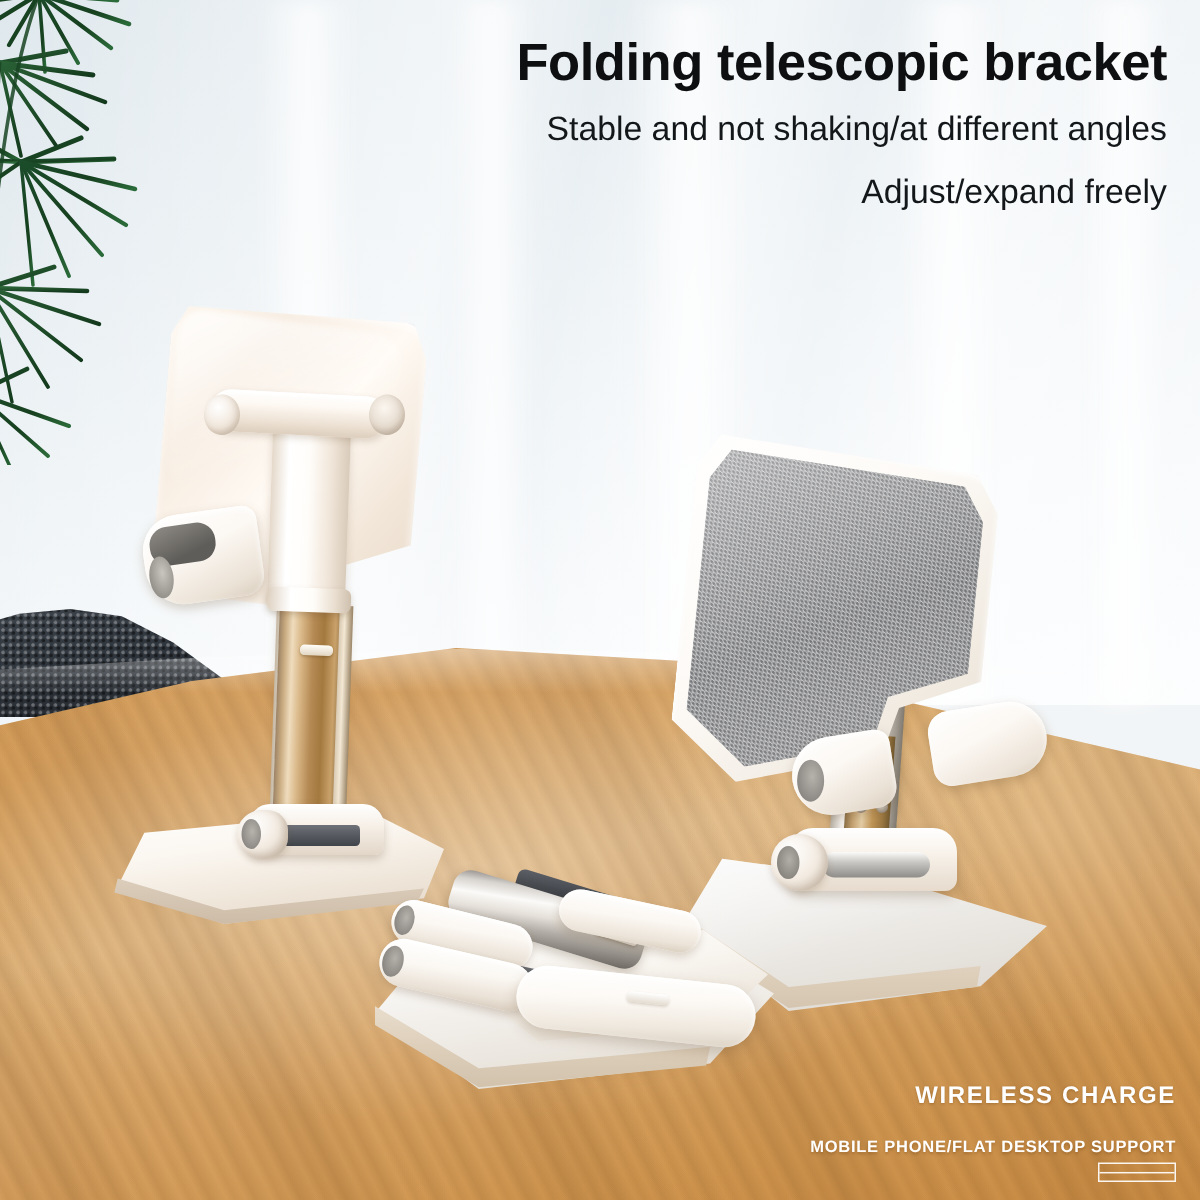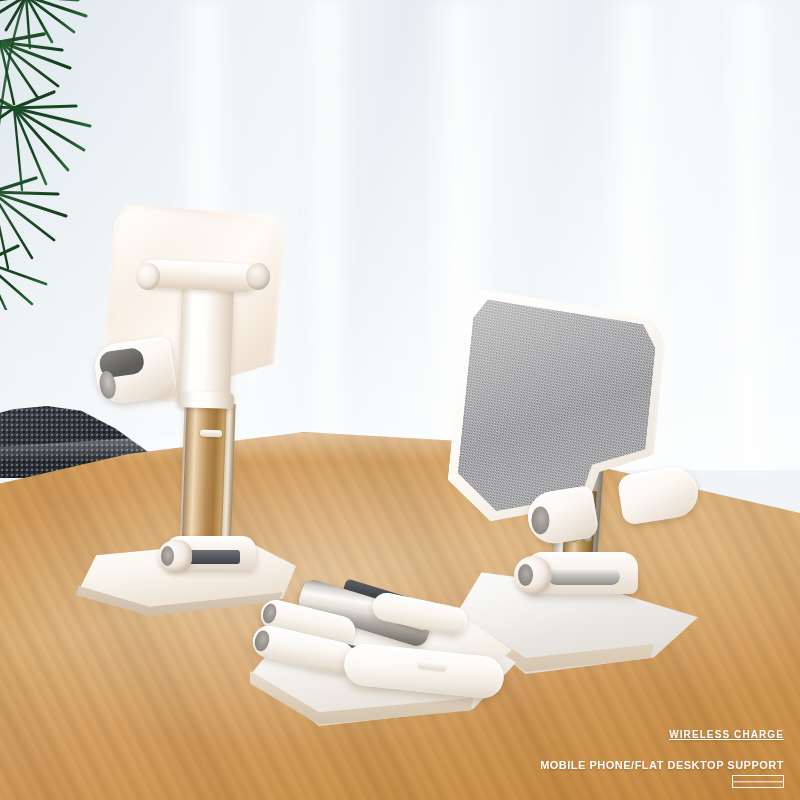--- a/index.html
+++ b/index.html
@@ -89,21 +89,21 @@
     font-size:22.5px; font-weight:400; color:#14171a; margin-top:13px;
     line-height:1.1; white-space:nowrap;
   }
   .h-sub2 {
     font-size:22.5px; font-weight:400; color:#14171a; margin-top:17px;
     line-height:1.1; white-space:nowrap;
   }
 
   
   .brand { position:absolute; right:16px; bottom:12px; text-align:right; z-index:40; }
-  .brand-l1 { font-size:10px; color:#ffffff; letter-spacing:1.1px; font-weight:bold; text-shadow:0 1px 2px rgba(120,70,20,.45);text-decoration:underline; }
+  .brand-l1 { font-size:16px; color:#ffffff; letter-spacing:1.1px; font-weight:bold; text-shadow:0 1px 2px rgba(120,70,20,.45); }
   .brand-l2 { font-size:11px; color:#ffffff; letter-spacing:0.5px; font-weight:bold; margin-top:19px; text-shadow:0 1px 2px rgba(120,70,20,.45); }
   .brand-mark {
     width:52px; height:13px; margin-top:4px; margin-left:auto;
     border:1.4px solid rgba(255,255,255,.92);
     position:relative;
   }
   .brand-mark::after {
     content:""; position:absolute; left:0; right:0; top:50%;
     height:1.4px; background:rgba(255,255,255,.92); transform:translateY(-50%);
   }
@@ -587,20 +587,25 @@
     <div class="C-col"></div>
     <div class="C-col-slot"></div>
     <div class="C-hinge-dark"></div>
     <div class="C-cylC"></div>
     <div class="C-cylA"></div>
     <div class="C-cylB"></div>
     <div class="C-arm"></div>
     <div class="C-arm-slot"></div>
   </div>
 
+  <div class="headings">
+    <div class="h-title">Folding telescopic bracket</div>
+    <div class="h-sub1">Stable and not shaking/at different angles</div>
+    <div class="h-sub2">Adjust/expand freely</div>
+  </div>
 
   <div class="brand">
     <div class="brand-l1">WIRELESS CHARGE</div>
     <div class="brand-l2">MOBILE PHONE/FLAT DESKTOP SUPPORT</div>
     <div class="brand-mark"></div>
   </div>
 
 </div>
 
 </body></html>

